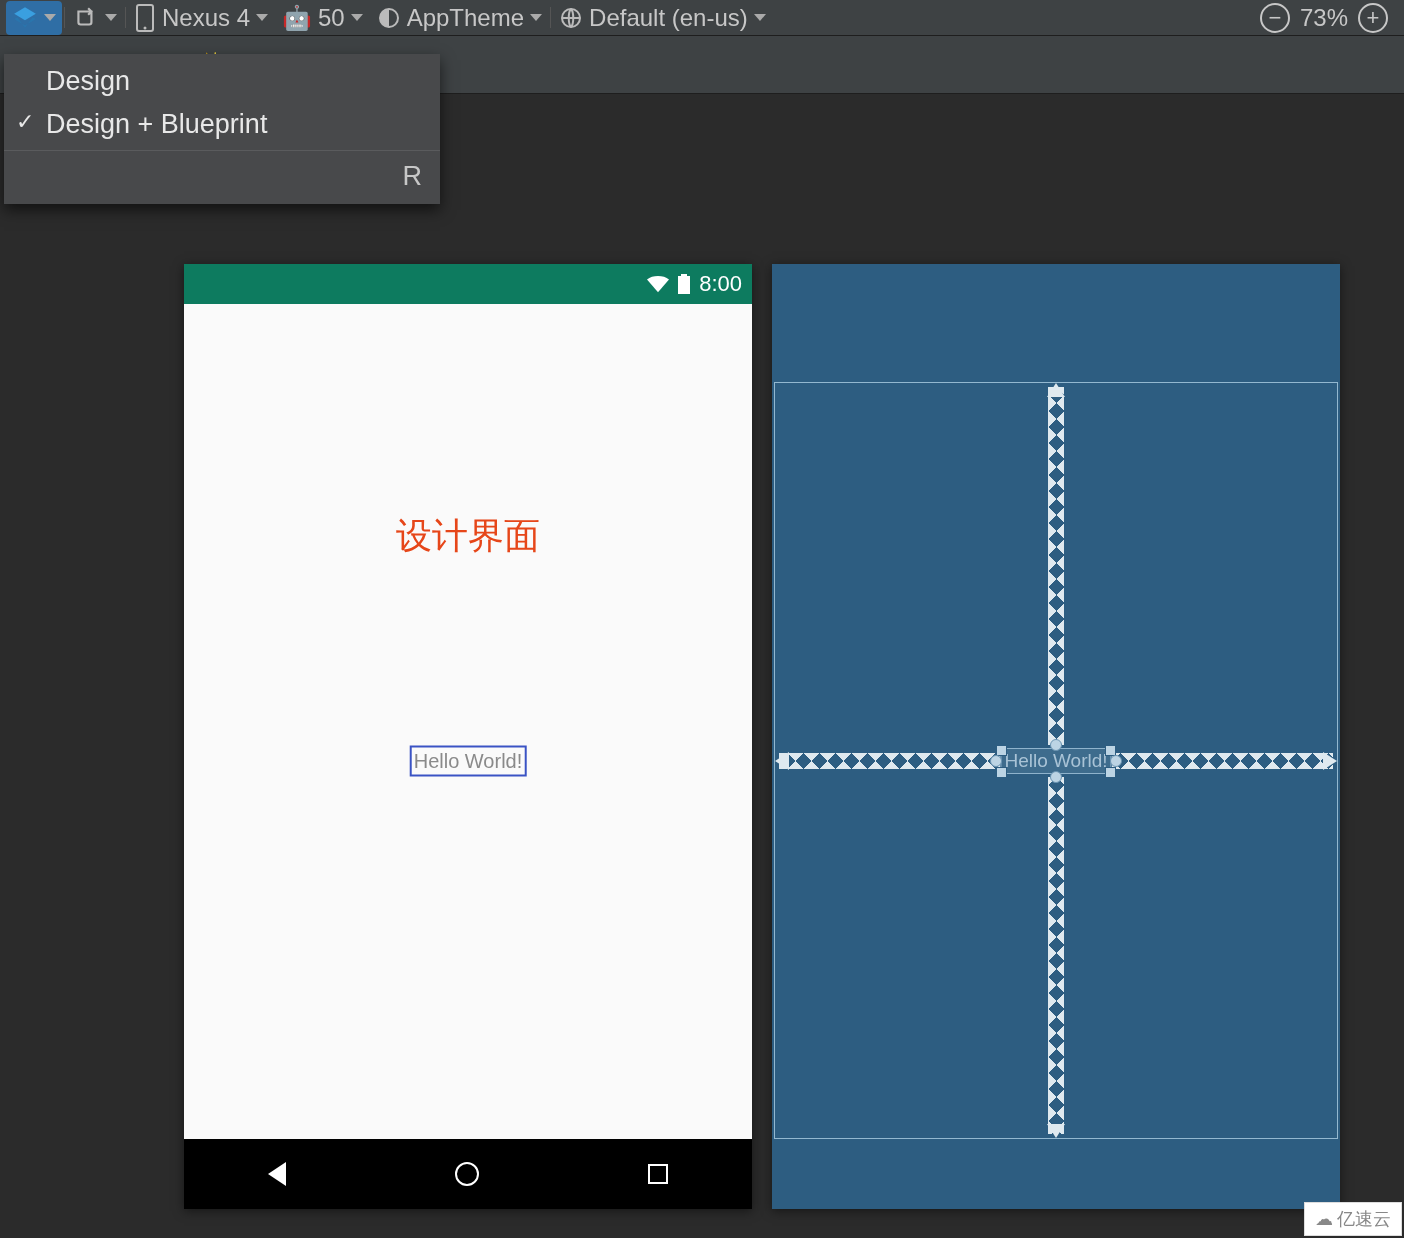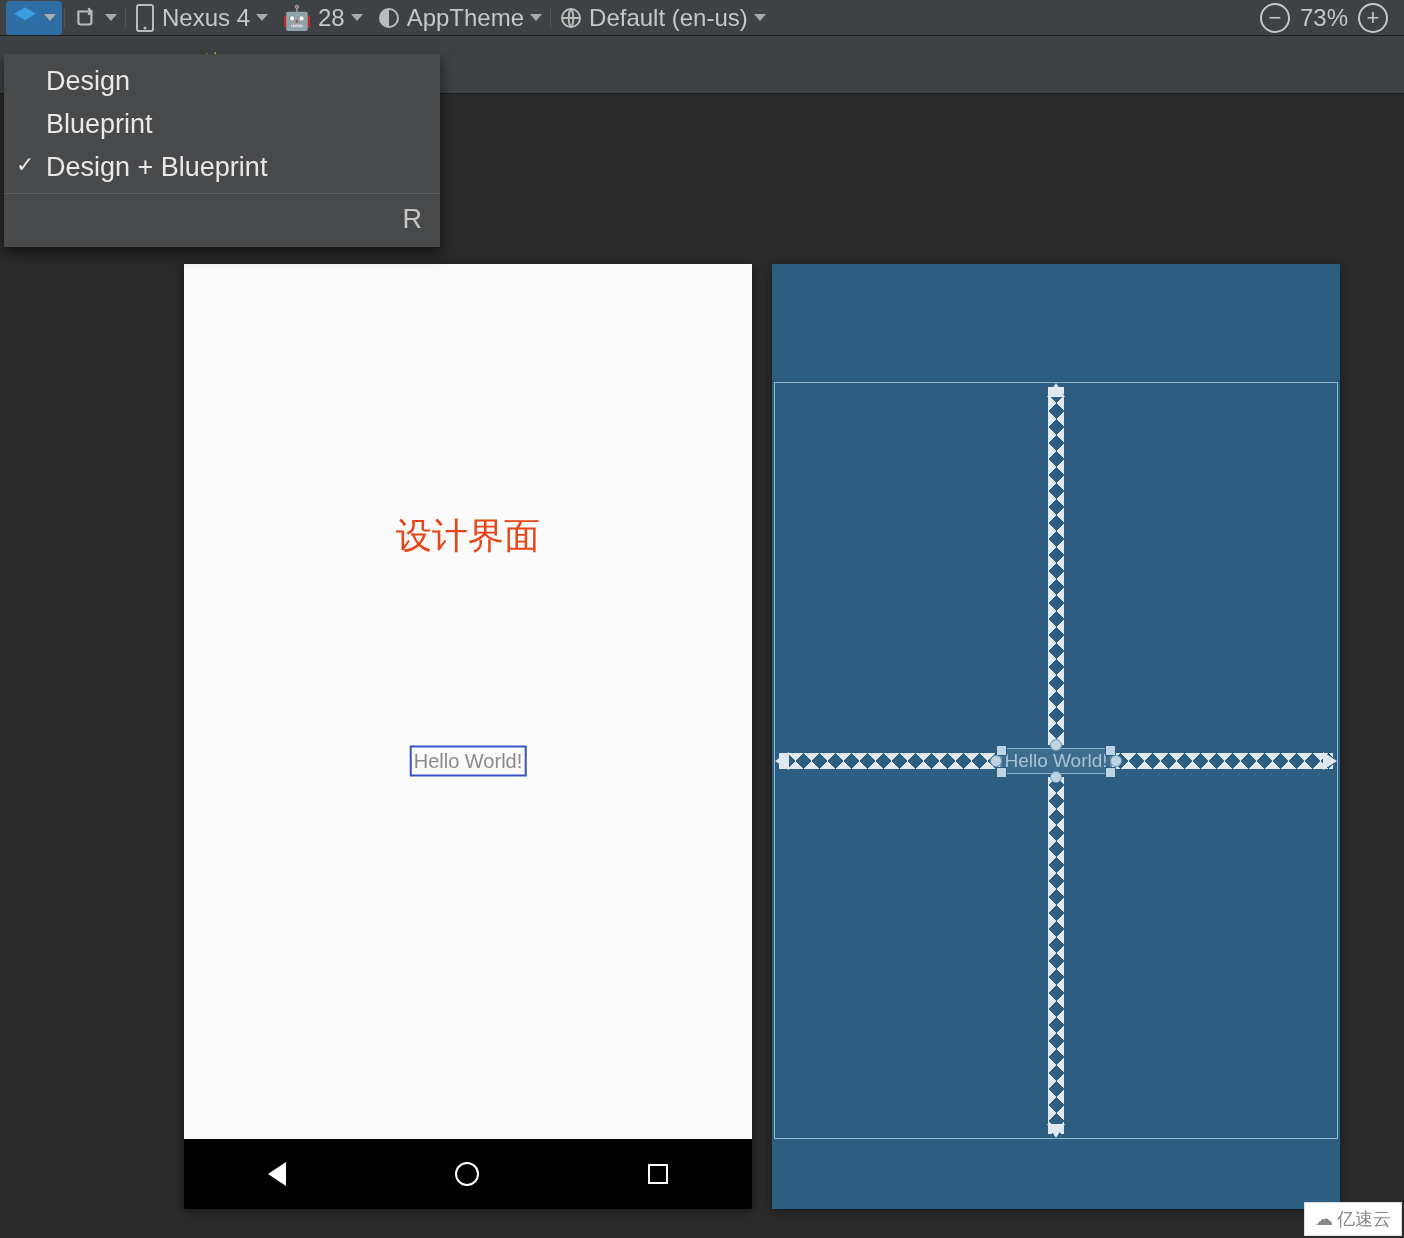--- a/index.html
+++ b/index.html
@@ -204,21 +204,21 @@
   <div class="tb-btn">
     <svg width="22" height="28" viewBox="0 0 18 28">
         <rect x="1" y="1" width="16" height="26" rx="2" fill="none" stroke="#bbb" stroke-width="2"></rect>
         <circle cx="9" cy="24" r="1.5" fill="#bbb"></circle>
       </svg>
     <span>Nexus 4</span>
     <span class="tb-caret"></span>
   </div>
   <div class="tb-btn">
     <span class="android-robot">🤖</span>
-    <span>28</span>
+    <span>50</span>
     <span class="tb-caret"></span>
   </div>
   <div class="tb-btn">
     <svg width="24" height="24" viewBox="0 0 24 24">
         <circle cx="12" cy="12" r="9" fill="none" stroke="#bbb" stroke-width="2"></circle>
         <path fill="#bbb" d="M12 3a9 9 0 0 0 0 18z"></path>
       </svg>
     <span>AppTheme</span>
     <span class="tb-caret"></span>
   </div>
@@ -252,37 +252,43 @@
   <span class="tb2-icon">☰<span class="tb-caret"></span></span>
   <span class="tb2-icon">⌶<span class="tb-caret"></span></span>
 </div>
 
 <div class="dropdown">
   <div class="dd-item">
     <span class="dd-check"></span>
     <span>Design</span>
   </div>
   <div class="dd-item">
-    <span class="dd-check"></span>
-    <span>Blueprint</span>
-  </div>
-  <div class="dd-item">
     <span class="dd-check">✓</span>
     <span>Design + Blueprint</span>
   </div>
   <div class="dd-sep"></div>
   <div class="dd-item">
     <span class="dd-check"></span>
     <span class="dd-shortcut">R</span>
   </div>
 </div>
 
 <div class="canvas">
 
   <div class="device design">
+    <div class="status-bar">
+      <svg width="22" height="18" viewBox="0 0 24 18">
+          <path fill="#fff" d="M12 18 0 4C6-1 18-1 24 4z"></path>
+        </svg>
+      <svg width="14" height="20" viewBox="0 0 12 20">
+          <rect x="0" y="2" width="12" height="18" fill="#fff"></rect>
+          <rect x="3" y="0" width="6" height="3" fill="#fff"></rect>
+        </svg>
+      <span>8:00</span>
+    </div>
     <div class="content-area">
       <div class="annotation" style="top:130px;left:50%;transform:translateX(-50%);">设计界面</div>
       <div class="hello-text hello-selected">Hello World!</div>
     </div>
     <div class="nav-bar">
       <div class="nav-back"></div>
       <div class="nav-home"></div>
       <div class="nav-recent"></div>
     </div>
   </div>

